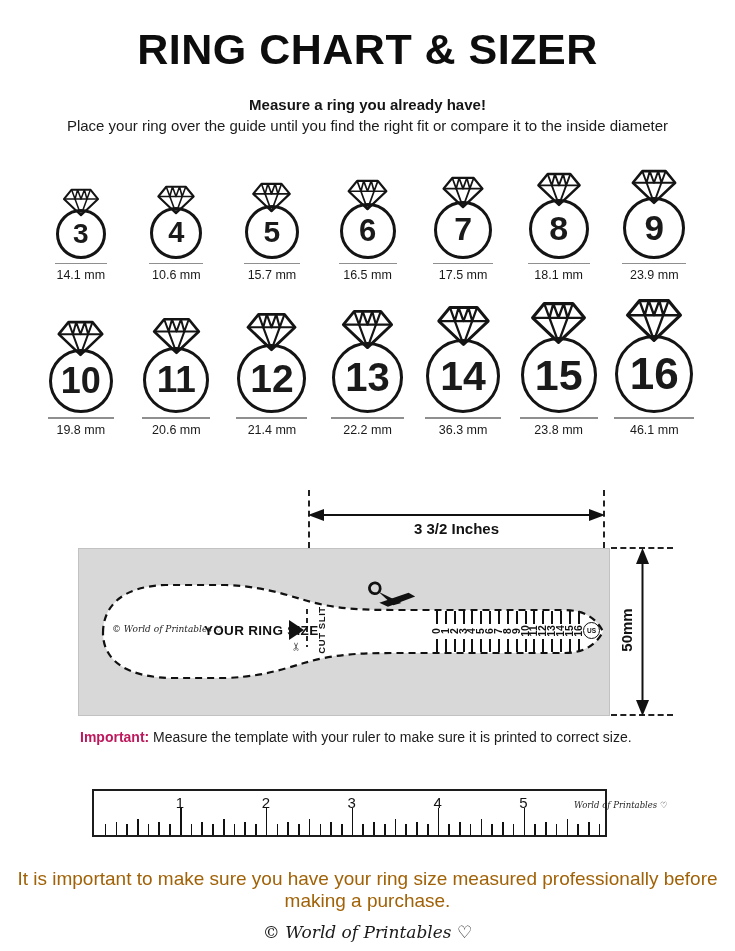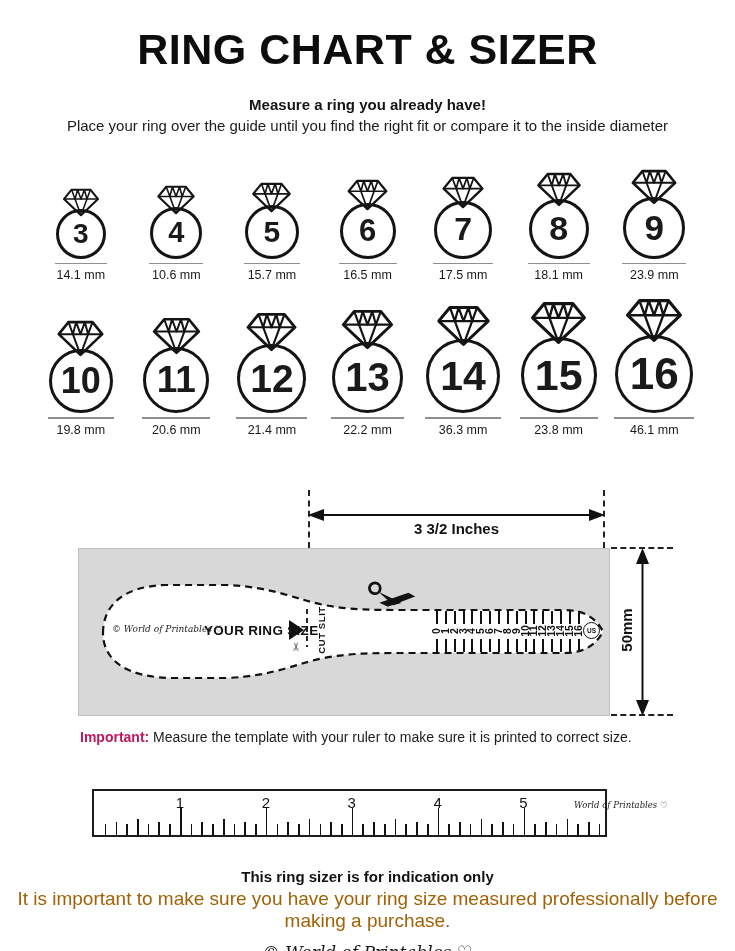--- a/index.html
+++ b/index.html
@@ -411,16 +411,15 @@
     <div class="rtick" style="left:440.2px;height:10.5px"></div>
     <div class="rtick" style="left:451.0px;height:13px"></div>
     <div class="rtick" style="left:461.7px;height:10.5px"></div>
     <div class="rtick" style="left:472.5px;height:16px"></div>
     <div class="rtick" style="left:483.2px;height:10.5px"></div>
     <div class="rtick" style="left:493.9px;height:13px"></div>
     <div class="rtick" style="left:504.7px;height:10.5px"></div>
   </div>
 
 <div class="footer">
-  <div class="footer-bold">This ring sizer is for indication only</div>
   <div class="footer-text">It is important to make sure you have your ring size measured professionally before making a purchase.</div>
   <div class="footer-brand">© World of Printables ♡</div>
 </div>
 
 </body></html>

